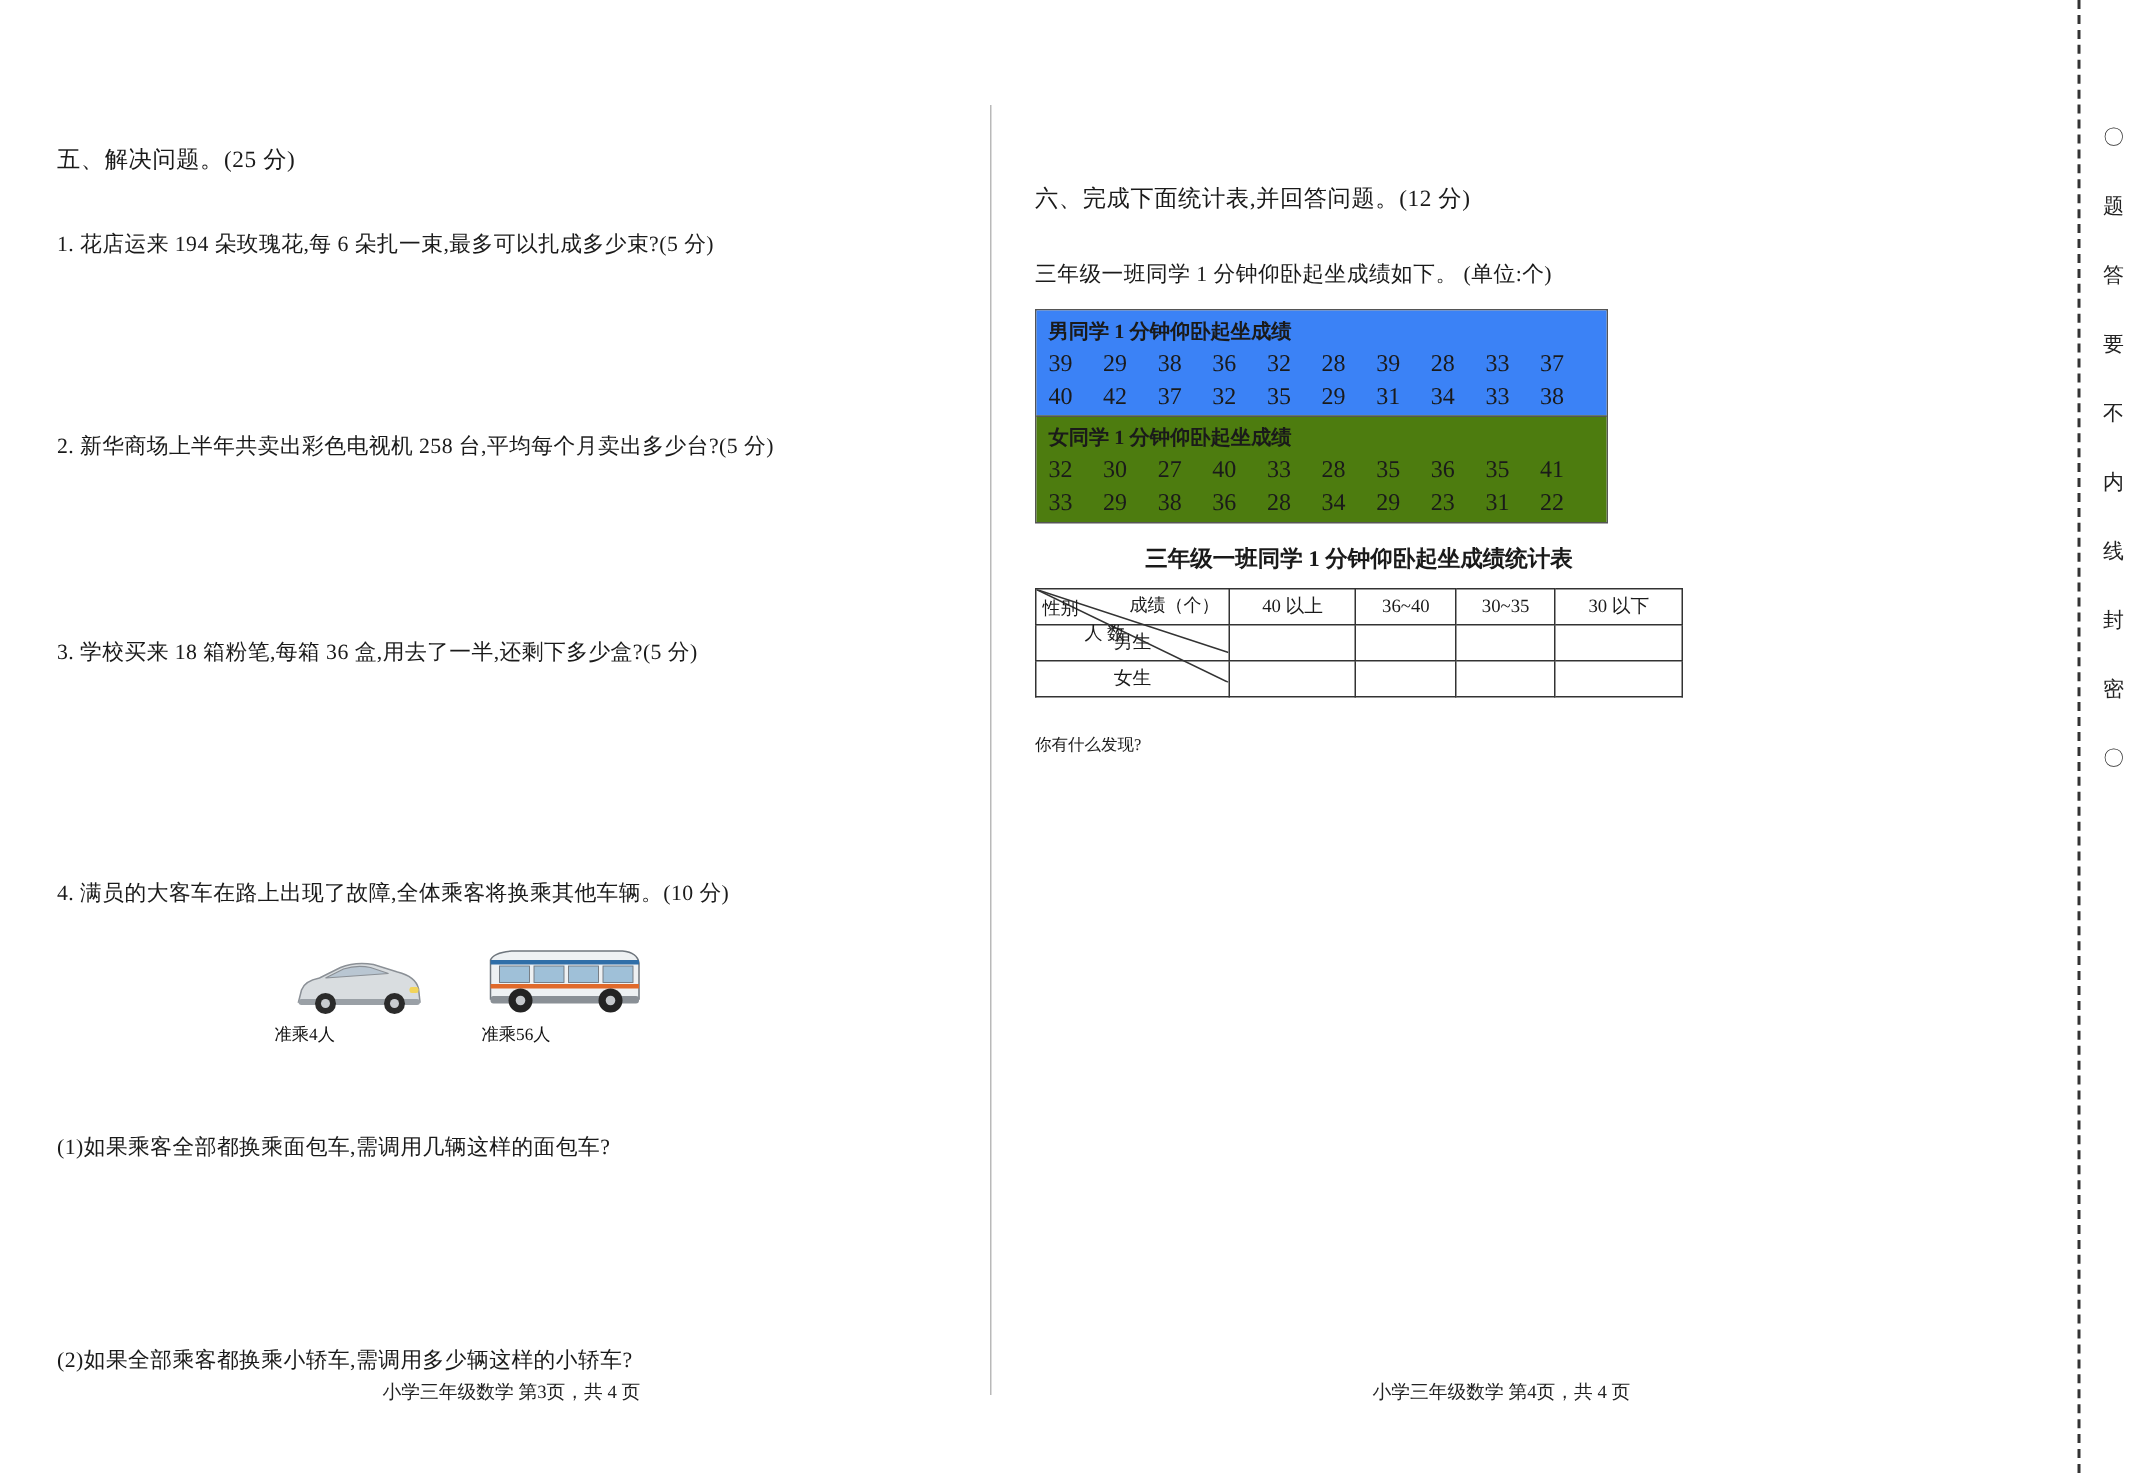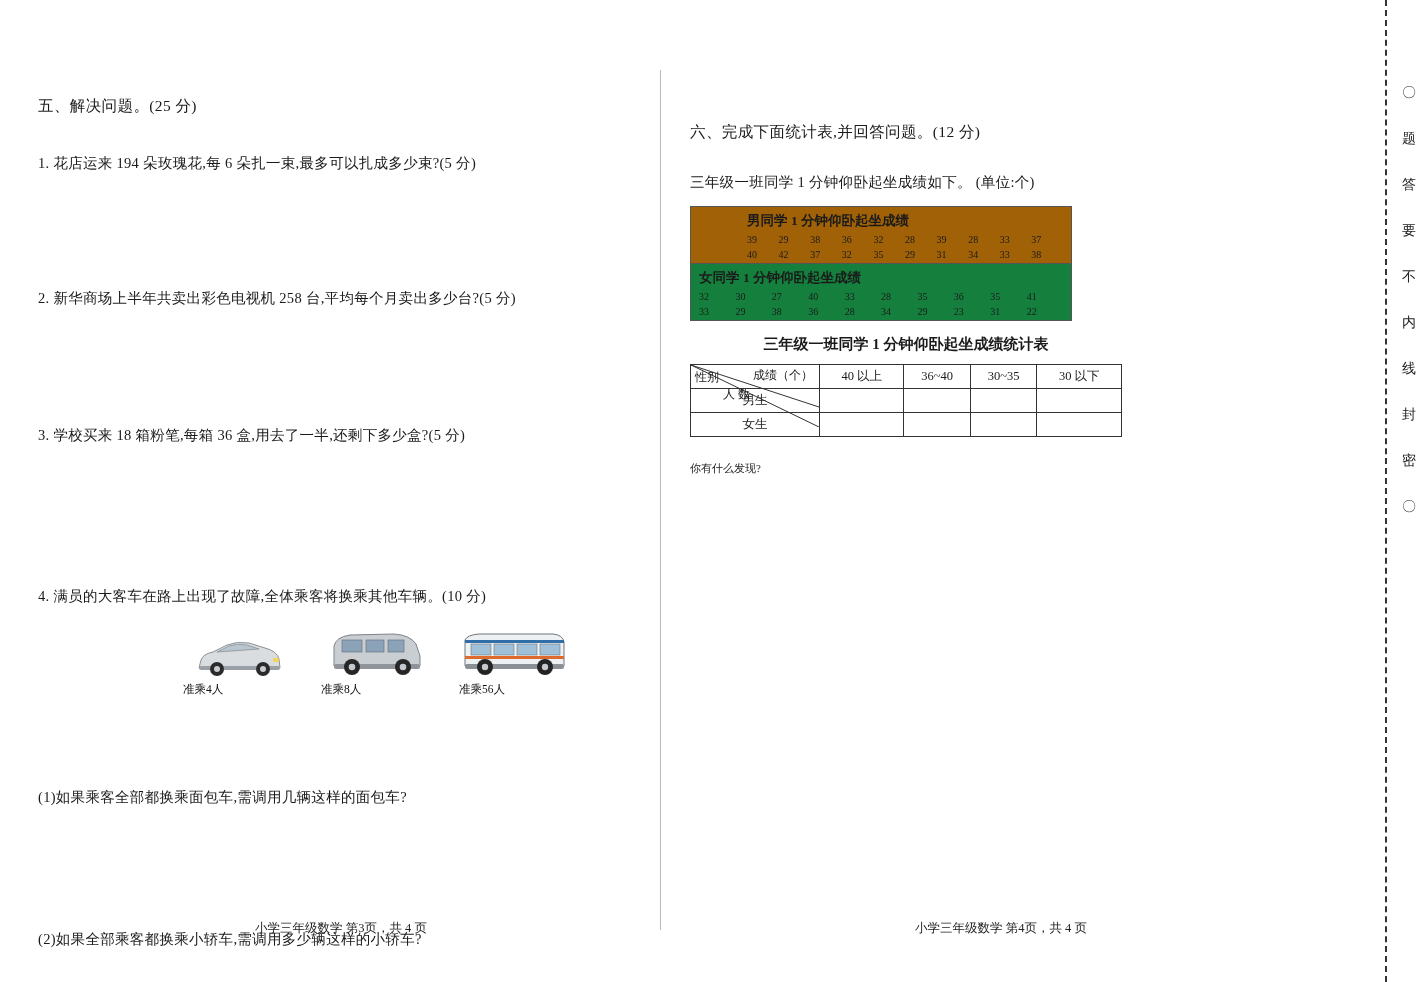--- a/index.html
+++ b/index.html
@@ -81,21 +81,21 @@
   }
   .q {
     font-size: 14.5px;
     letter-spacing: 0.3px;
     line-height: 1.5;
   }
   .q-1 { margin-top: 36px; }
   .q-2 { margin-top: 113px; }
   .q-3 { margin-top: 115px; }
   .q-4 { margin-top: 140px; }
-  .q-4a { margin-top: 90px; }
+  .q-4a { margin-top: 58px; }
   .q-4b { margin-top: 120px; }
 
   
   .vehicles {
     margin-top: 18px;
     margin-left: 145px;
     display: flex;
     align-items: flex-end;
     gap: 26px;
   }
@@ -128,24 +128,24 @@
     font-size: 13.5px;
     padding: 5px 8px 3px 8px;
   }
   .score-row {
     display: flex;
     padding: 1px 8px 3px 8px;
   }
   .score-row span {
     display: inline-block;
     width: 37px;
-    font-size: 10px;
-  }
-  .boys { background: #a16207; padding-left: 48px; }
-  .girls { background: #15803d; border-top: 1px solid #555; }
+    font-size: 16px;
+  }
+  .boys { background: #3b82f6; }
+  .girls { background: #4d7c0f; border-top: 1px solid #555; }
 
   .table-title {
     margin-top: 14px;
     font-weight: bold;
     font-size: 15px;
     text-align: center;
     width: 432px;
     margin-left: 0;
   }
   table.stat {
@@ -218,34 +218,20 @@
           <path d="M6 32 L8 24 Q10 18 20 16 L34 9 Q44 5 56 7 L72 12 Q84 15 86 23 L87 32 Z" fill="#d9dde0" stroke="#8b9096" stroke-width="1"></path>
           <path d="M24 16 L36 10 Q45 7 54 9 L66 13 Z" fill="#b9c6d2" stroke="#8b9096" stroke-width="0.8"></path>
           <rect x="6" y="30" width="81" height="4" rx="2" fill="#9aa0a6"></rect>
           <circle cx="24" cy="33" r="7" fill="#2b2b2b"></circle>
             <circle cx="24" cy="33" r="3" fill="#c9ccd0"></circle>
           <circle cx="70" cy="33" r="7" fill="#2b2b2b"></circle>
             <circle cx="70" cy="33" r="3" fill="#c9ccd0"></circle>
           <rect x="80" y="22" width="6" height="4" rx="1.5" fill="#f2d45a"></rect>
         </svg>
         <div class="cap">准乘4人</div>
-      </div>
-      <div class="veh">
-        <svg width="98" height="52" viewBox="0 0 98 52">
-          <path d="M6 40 L6 20 Q8 11 22 9 L66 8 Q82 9 88 18 L92 30 L92 40 Z" fill="#c9ced3" stroke="#7d838a" stroke-width="1"></path>
-          <rect x="14" y="14" width="20" height="12" fill="#8ba3b8" stroke="#6d747b" stroke-width="0.7"></rect>
-          <rect x="38" y="14" width="18" height="12" fill="#8ba3b8" stroke="#6d747b" stroke-width="0.7"></rect>
-          <rect x="60" y="14" width="16" height="12" fill="#8ba3b8" stroke="#6d747b" stroke-width="0.7"></rect>
-          <rect x="6" y="38" width="86" height="5" rx="2" fill="#8e949a"></rect>
-          <circle cx="24" cy="41" r="8" fill="#262626"></circle>
-            <circle cx="24" cy="41" r="3.3" fill="#c5c8cc"></circle>
-          <circle cx="75" cy="41" r="8" fill="#262626"></circle>
-            <circle cx="75" cy="41" r="3.3" fill="#c5c8cc"></circle>
-        </svg>
-        <div class="cap">准乘8人</div>
       </div>
       <div class="veh">
         <svg width="108" height="52" viewBox="0 0 108 52">
           <path d="M4 40 L4 14 Q6 9 18 8 L92 8 Q102 9 103 16 L103 40 Z" fill="#eef1f3" stroke="#6f767d" stroke-width="1"></path>
           <rect x="4" y="14" width="99" height="3" fill="#2f6ea8"></rect>
           <rect x="4" y="30" width="99" height="3" fill="#e06a2b"></rect>
           <rect x="10" y="18" width="20" height="11" fill="#9fc0d8" stroke="#6f767d" stroke-width="0.6"></rect>
           <rect x="33" y="18" width="20" height="11" fill="#9fc0d8" stroke="#6f767d" stroke-width="0.6"></rect>
           <rect x="56" y="18" width="20" height="11" fill="#9fc0d8" stroke="#6f767d" stroke-width="0.6"></rect>
           <rect x="79" y="18" width="20" height="11" fill="#9fc0d8" stroke="#6f767d" stroke-width="0.6"></rect>

